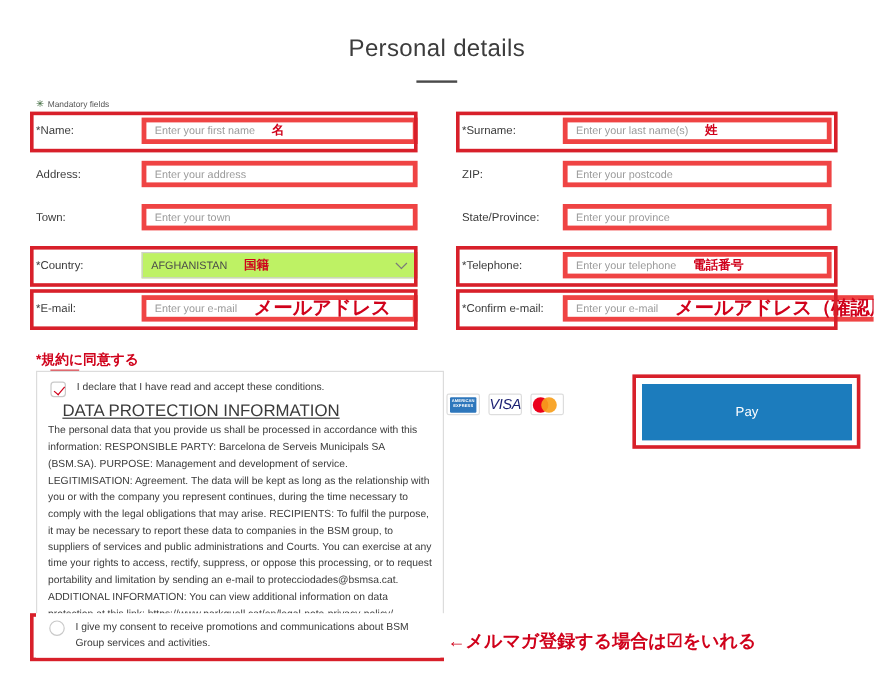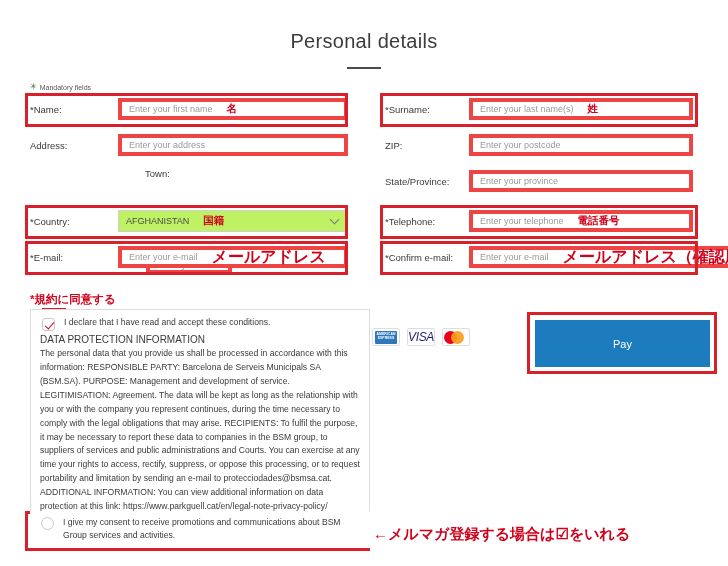--- a/index.html
+++ b/index.html
@@ -163,23 +163,24 @@
     border-bottom: 1.6px solid #d0021b;
     transform: rotate(40deg);
   }
   .cb.round { border-radius: 50%; }
   .declare-text {
     font-size: 8.6px;
     color: #3a3a3a;
     line-height: 1.3;
   }
   .dpi-title {
-    font-size: 10px;
+    font-size: 14px;
     color: #3a3a3a;
-    margin: 1px 0 2px 0;
+    text-decoration: underline;
+    margin: 1px 0 2px 12px;
   }
   .dpi-body {
     font-size: 8.6px;
     color: #3a3a3a;
     line-height: 1.62;
     text-align: left;
   }
 
   
   .consent-panel {
@@ -288,21 +289,21 @@
     </div>
   </div>
 
   <div class="field-row col-left" style="top:40px;">
     <span class="field-label">Address:</span>
     <div class="field-input">
       <span class="ph">Enter your address</span>
     </div>
   </div>
 
-  <div class="field-row col-left" style="top:76px;flex-direction:column;">
+  <div class="field-row col-left" style="top:76px;">
     <span class="field-label">Town:</span>
     <div class="field-input">
       <span class="ph">Enter your town</span>
     </div>
   </div>
 
   <div class="field-row col-left" style="top:116px;">
     <span class="field-label">*Country:</span>
     <div class="field-select">
       <span class="select-value-wrap">

